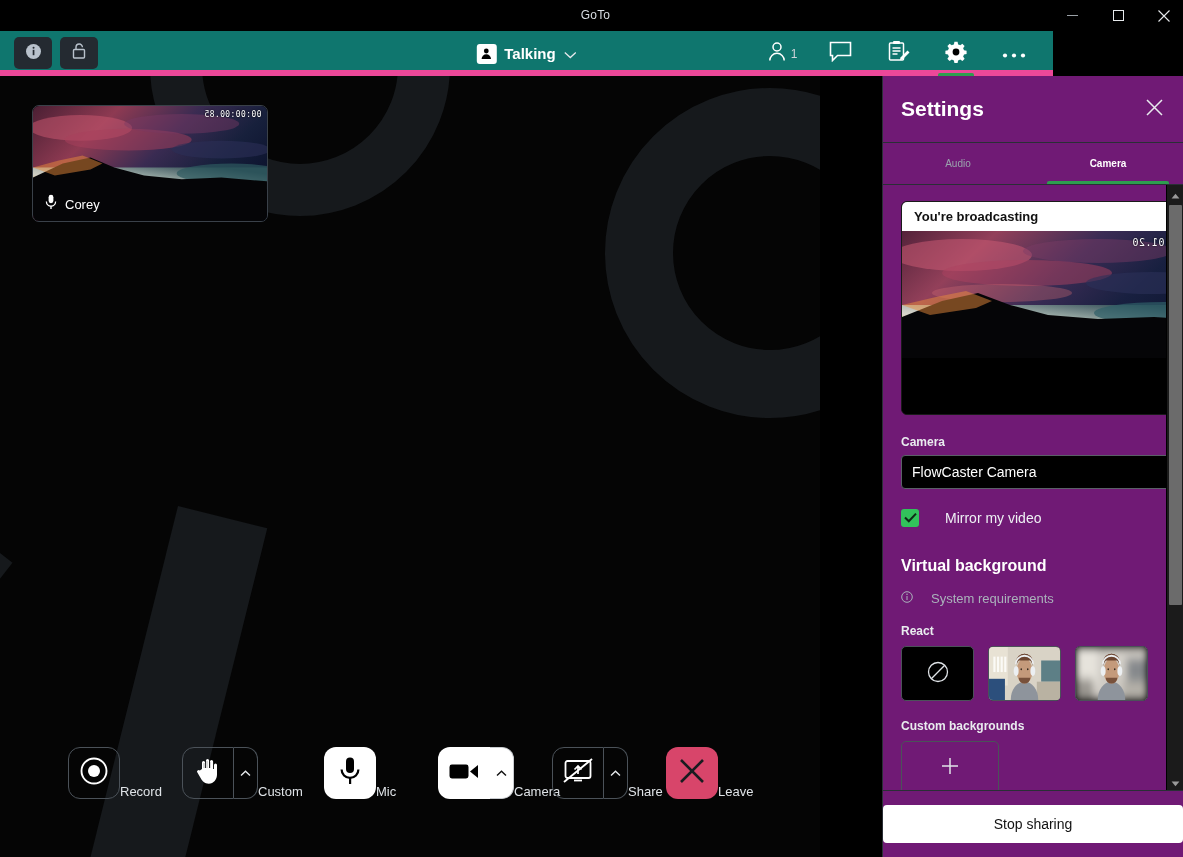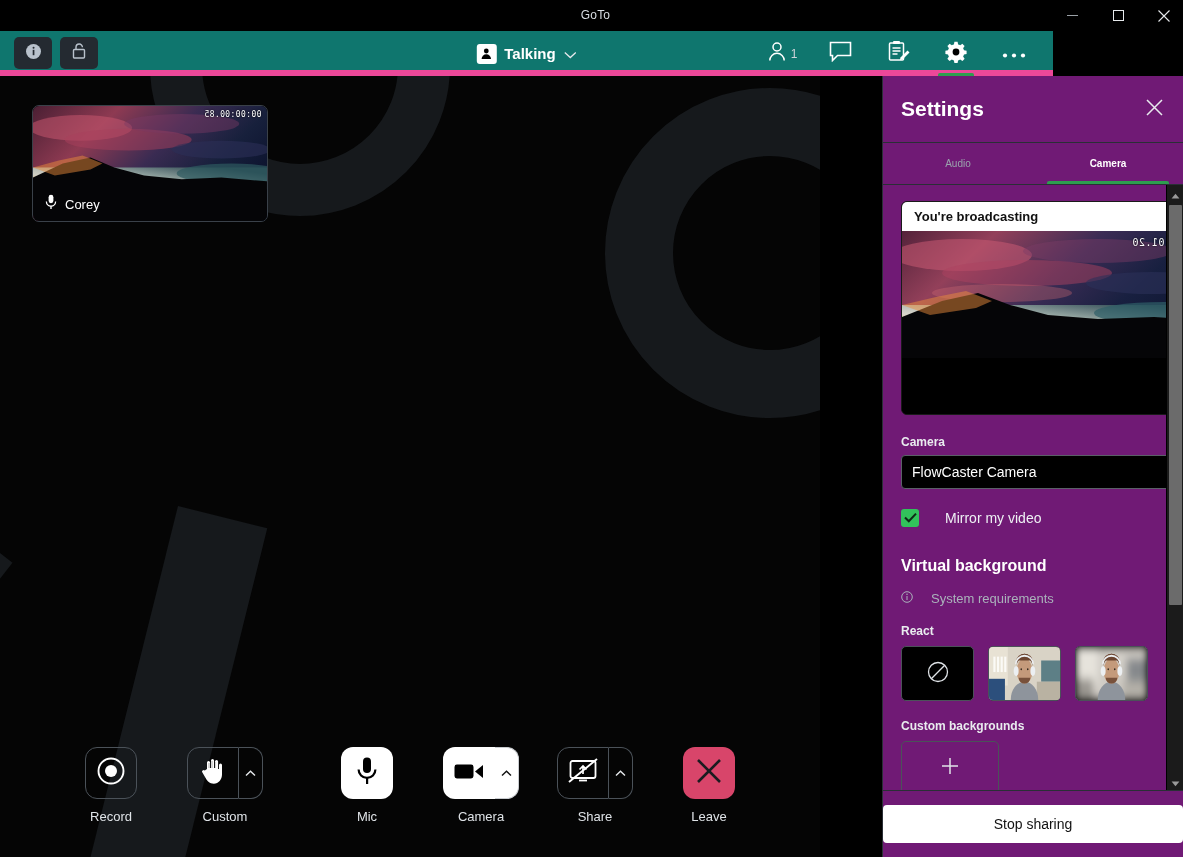--- a/index.html
+++ b/index.html
@@ -106,21 +106,21 @@
     position: absolute; left: 0; right: 0; bottom: 0; height: 34px;
     display: flex; align-items: center; gap: 8px; padding: 0 12px;
   }
   .tile-name { font-size: 13px; color: #fff; }
 
   
   .controlbar {
     position: absolute; left: 0; bottom: 10px; width: 820px; height: 100px;
     display: flex; align-items: flex-start; justify-content: center; gap: 28px;
   }
-  .ctl { width: 86px; display: flex; flex-direction: column; align-items: center; }
+  .ctl { width: 86px; display: flex; flex-direction: row; align-items: flex-end; }
   .ctl-btns { display: flex; }
   .ctl-main {
     width: 52px; height: 52px; border-radius: 12px;
     display: flex; align-items: center; justify-content: center; cursor: pointer;
   }
   .ctl-main.outline { border: 1px solid #4b5259; color: #fff; background: transparent; }
   .ctl-main.filled  { background: #fff; color: #000; }
   .ctl-main.danger  { background: #D8456A; color: #16181c; }
   .ctl-split {
     width: 24px; height: 52px; border: 1px solid #4b5259; border-left: none;

